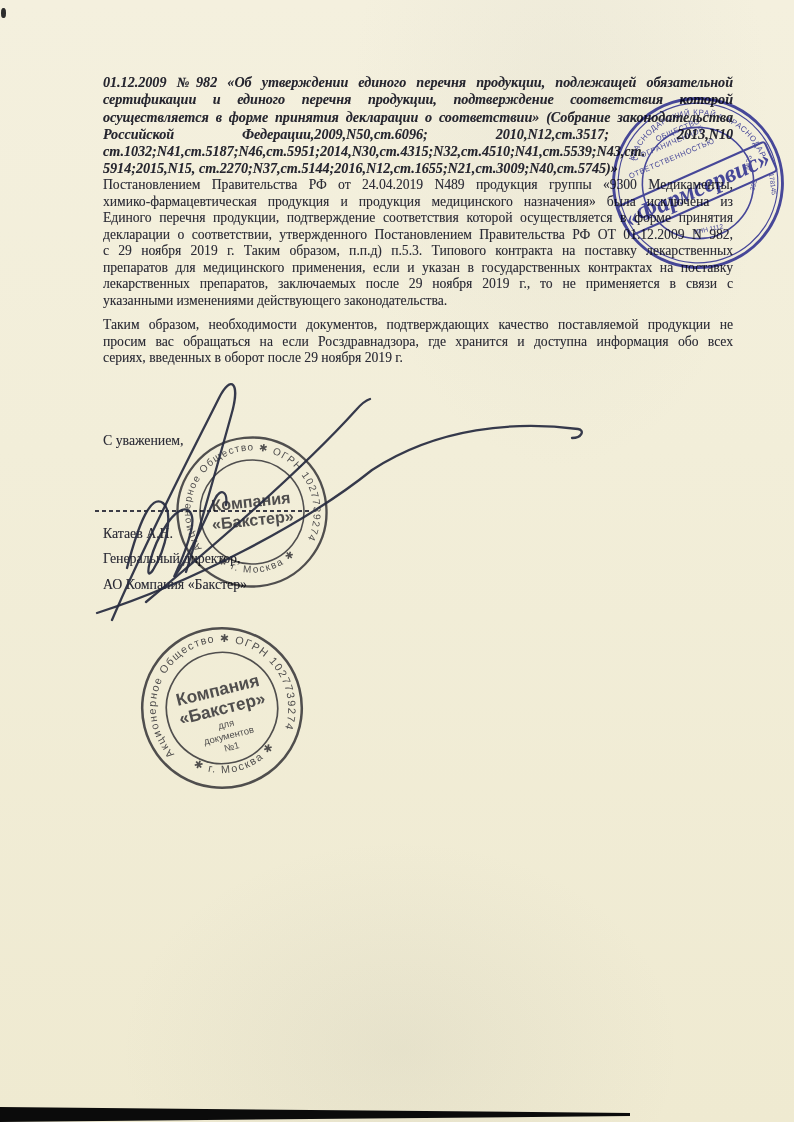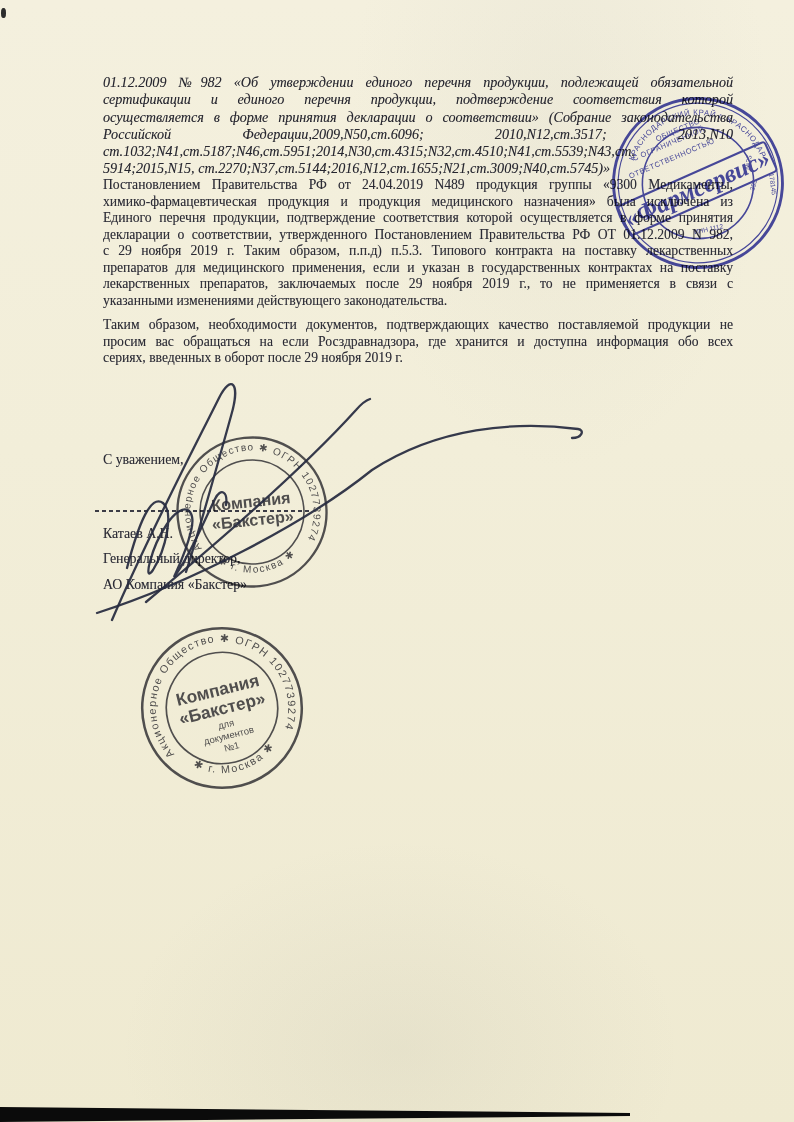--- a/index.html
+++ b/index.html
@@ -10,28 +10,28 @@
   }
   .texture {
     position:absolute; inset:0; pointer-events:none;
     background:
       radial-gradient(ellipse 300px 500px at 560px 120px, rgba(190,190,180,0.12), transparent 70%),
       radial-gradient(ellipse 400px 300px at 400px 1050px, rgba(150,150,140,0.10), transparent 70%);
   }
   .text-col { position:absolute; left:103px; width:630px; color:#2c2c36;
     text-shadow:0.2px 0.2px 0.4px rgba(44,44,54,0.35); }
   .para { position:absolute; width:630px; }
-  .p1 { top:74px;  font-style:italic; font-weight:normal; font-size:14.1px; line-height:17.3px; color:#26262f; }
+  .p1 { top:74px;  font-style:italic; font-weight:bold; font-size:14.1px; line-height:17.3px; color:#26262f; }
   .p2 { top:177px; font-size:13.6px; line-height:16.5px; }
   .p3 { top:317px; font-size:13.6px; line-height:16.6px; }
   .line { text-align:justify; text-align-last:justify; }
   .line.ll { text-align-last:left; }
   .closing-item { position:absolute; font-size:13.8px; color:#2c2c36;
     text-shadow:0.2px 0.2px 0.4px rgba(44,44,54,0.35); }
-  .salutation { left:103px; top:452px; }
+  .salutation { left:103px; top:433px; }
   .sig-name   { left:103px; top:526px; }
   .sig-title  { left:103px; top:551px; }
   .sig-co     { left:103px; top:577px; }
   .dash-line { position:absolute; left:95px; top:510px; width:214px; height:2px;
     background:repeating-linear-gradient(90deg,#3c3c46 0 4px, transparent 4px 7px); }
   .stamp { position:absolute; mix-blend-mode:multiply; opacity:0.92; filter:blur(0.25px); }
   .baxter circle { fill:none; stroke:#45454e; }
   .baxter text { fill:#45454e; font-family:"Liberation Sans", sans-serif; }
   .baxter .ring-t { font-size:10.3px; letter-spacing:1.3px; }
   .baxter .bot-t  { font-size:10.3px; letter-spacing:1.6px; }

